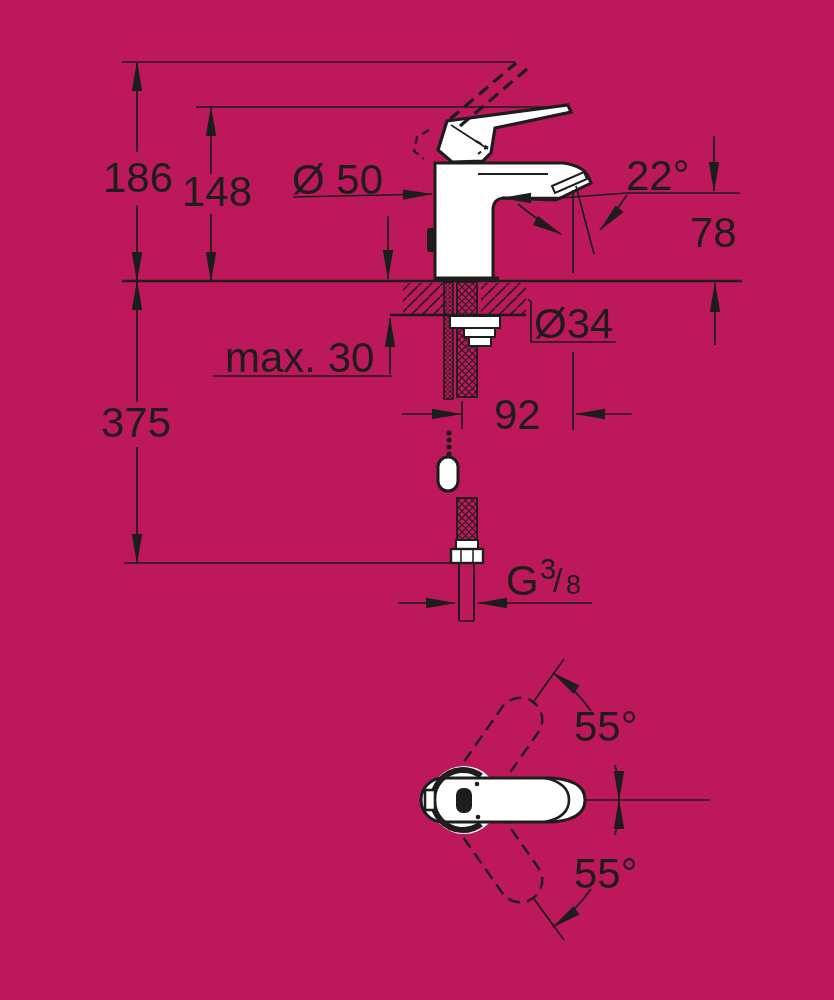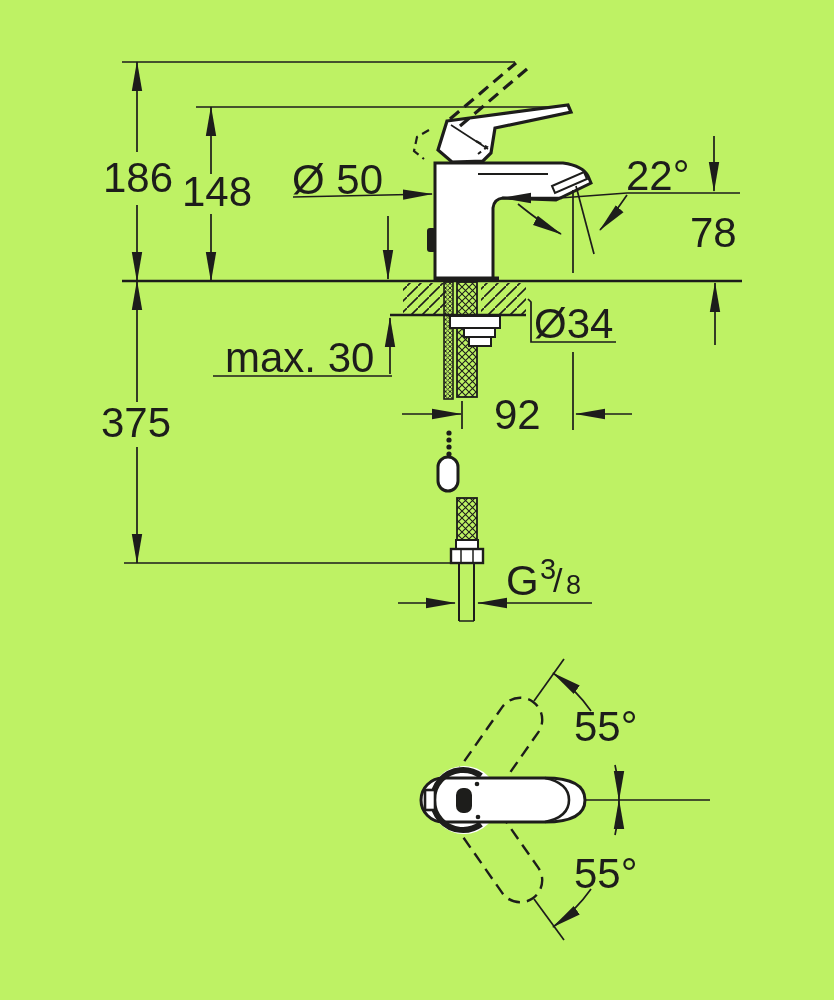--- a/index.html
+++ b/index.html
@@ -1,16 +1,16 @@
 <!DOCTYPE html>
 <html><head>
 <meta charset="utf-8">
 <style>
   html,body{margin:0;padding:0;background:#ffffff;}
-  .page{width:834px;height:1000px;background:#bef264;position:relative;overflow:hidden;}
+  .page{width:834px;height:1000px;background:#be185d;position:relative;overflow:hidden;}
   svg{display:block;}
   text{font-family:"Liberation Sans","DejaVu Sans",sans-serif;fill:#1d1d1b;}
   .dim{font-size:42px;}
   .dim-sup{font-size:29px;}
   .dim-slash{font-size:34px;}
   .dim-sub{font-size:27px;}
   .thin{stroke:#1d1d1b;stroke-width:1.7;fill:none;}
   .med{stroke:#1d1d1b;stroke-width:2.4;fill:none;}
   .outw{stroke:#1d1d1b;stroke-width:3;fill:#fff;}
 </style>

